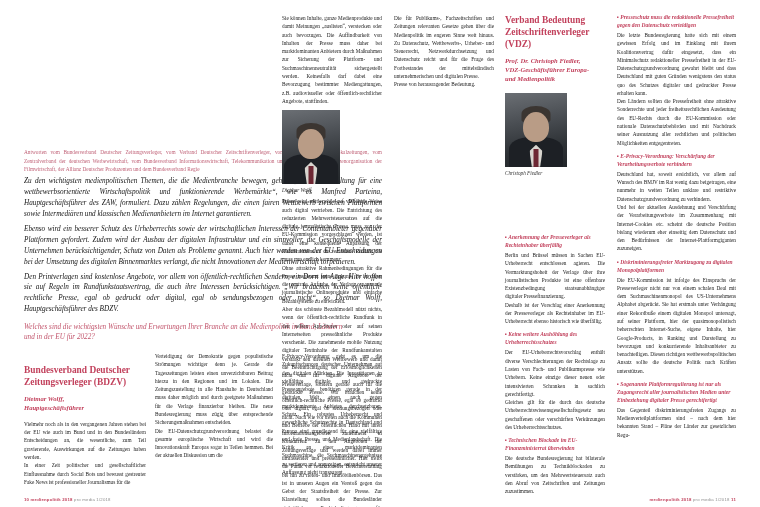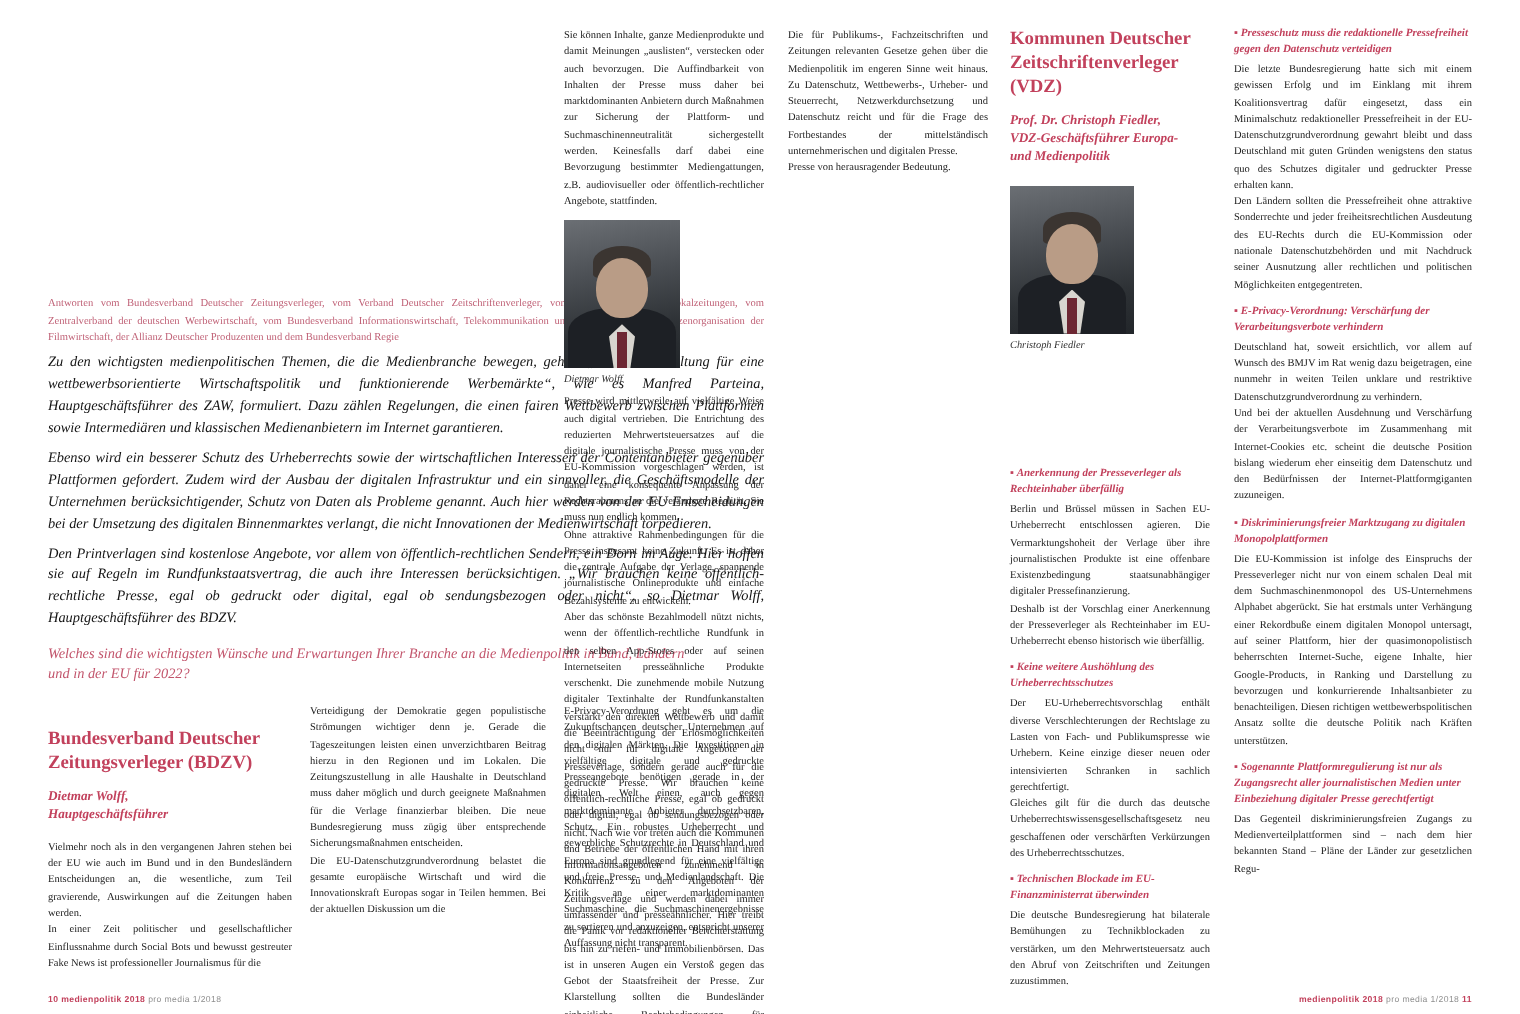--- a/index.html
+++ b/index.html
@@ -198,21 +198,21 @@
     <p>Ohne attraktive Rahmenbedingungen für die Presse insgesamt keine Zukunft. Es ist daher die zentrale Aufgabe der Verlage, spannende journalistische Onlineprodukte und einfache Bezahlsysteme zu entwickeln.</p>
     <p>Aber das schönste Bezahlmodell nützt nichts, wenn der öffentlich-rechtliche Rundfunk in den selben App-Stores oder auf seinen Internetseiten presseähnliche Produkte verschenkt. Die zunehmende mobile Nutzung digitaler Textinhalte der Rundfunkanstalten verstärkt den direkten Wettbewerb und damit die Beeinträchtigung der Erlösmöglichkeiten nicht nur für digitale Angebote der Presseverlage, sondern gerade auch für die gedruckte Presse. Wir brauchen keine öffentlich-rechtliche Presse, egal ob gedruckt oder digital, egal ob sendungsbezogen oder nicht. Nach wie vor treten auch die Kommunen und Betriebe der öffentlichen Hand mit ihren Informationsangeboten zunehmend in Konkurrenz zu den Angeboten der Zeitungsverlage und werden dabei immer umfassender und presseähnlicher. Hier treibt die Panik vor redaktioneller Berichterstattung bis hin zu riefen- und Immobilienbörsen. Das ist in unseren Augen ein Verstoß gegen das Gebot der Staatsfreiheit der Presse. Zur Klarstellung sollten die Bundesländer einheitliche Rechtsbedingungen für kommunale Informationsangebote schaffen.</p>
   </div>
 
   <div class="col" style="left:394px;top:14px;width:100px;">
     <p>Die für Publikums-, Fachzeitschriften und Zeitungen relevanten Gesetze gehen über die Medienpolitik im engeren Sinne weit hinaus. Zu Datenschutz, Wettbewerbs-, Urheber- und Steuerrecht, Netzwerkdurchsetzung und Datenschutz reicht und für die Frage des Fortbestandes der mittelständisch unternehmerischen und digitalen Presse.</p>
     <p>Presse von herausragender Bedeutung.</p>
   </div>
 
   <div class="col" style="left:505px;top:14px;width:100px;">
-    <div class="orgname">Kommunen Deutscher Zeitschriftenverleger (VDZ)</div>
+    <div class="orgname">Verband Bedeutung Zeitschriftenverleger (VDZ)</div>
     <div class="person" style="white-space:pre-line;">Prof. Dr. Christoph Fiedler,
 VDZ-Geschäftsführer Europa-
 und Medienpolitik</div>
     <p style="visibility:hidden;height:0;overflow:hidden;">Die für Publikums-, Fachzeitschriften und Zeitungen relevanten Gesetze gehen über die Medienpolitik im engeren Sinne weit hinaus. Zu Datenschutz, Wettbewerbs-, Urheber- und Steuerrecht, Netzwerkdurchsetzung und Datenschutz reicht und für die Frage des Fortbestandes der mittelständisch unternehmerischen und digitalen Presse.</p>
     <div class="photo wide" style="margin:2px 0 0 0;">
       <div class="body"></div>
       <div class="hair"></div>
       <div class="face"></div>
       <div class="shirt"></div>
       <div class="tie"></div>

